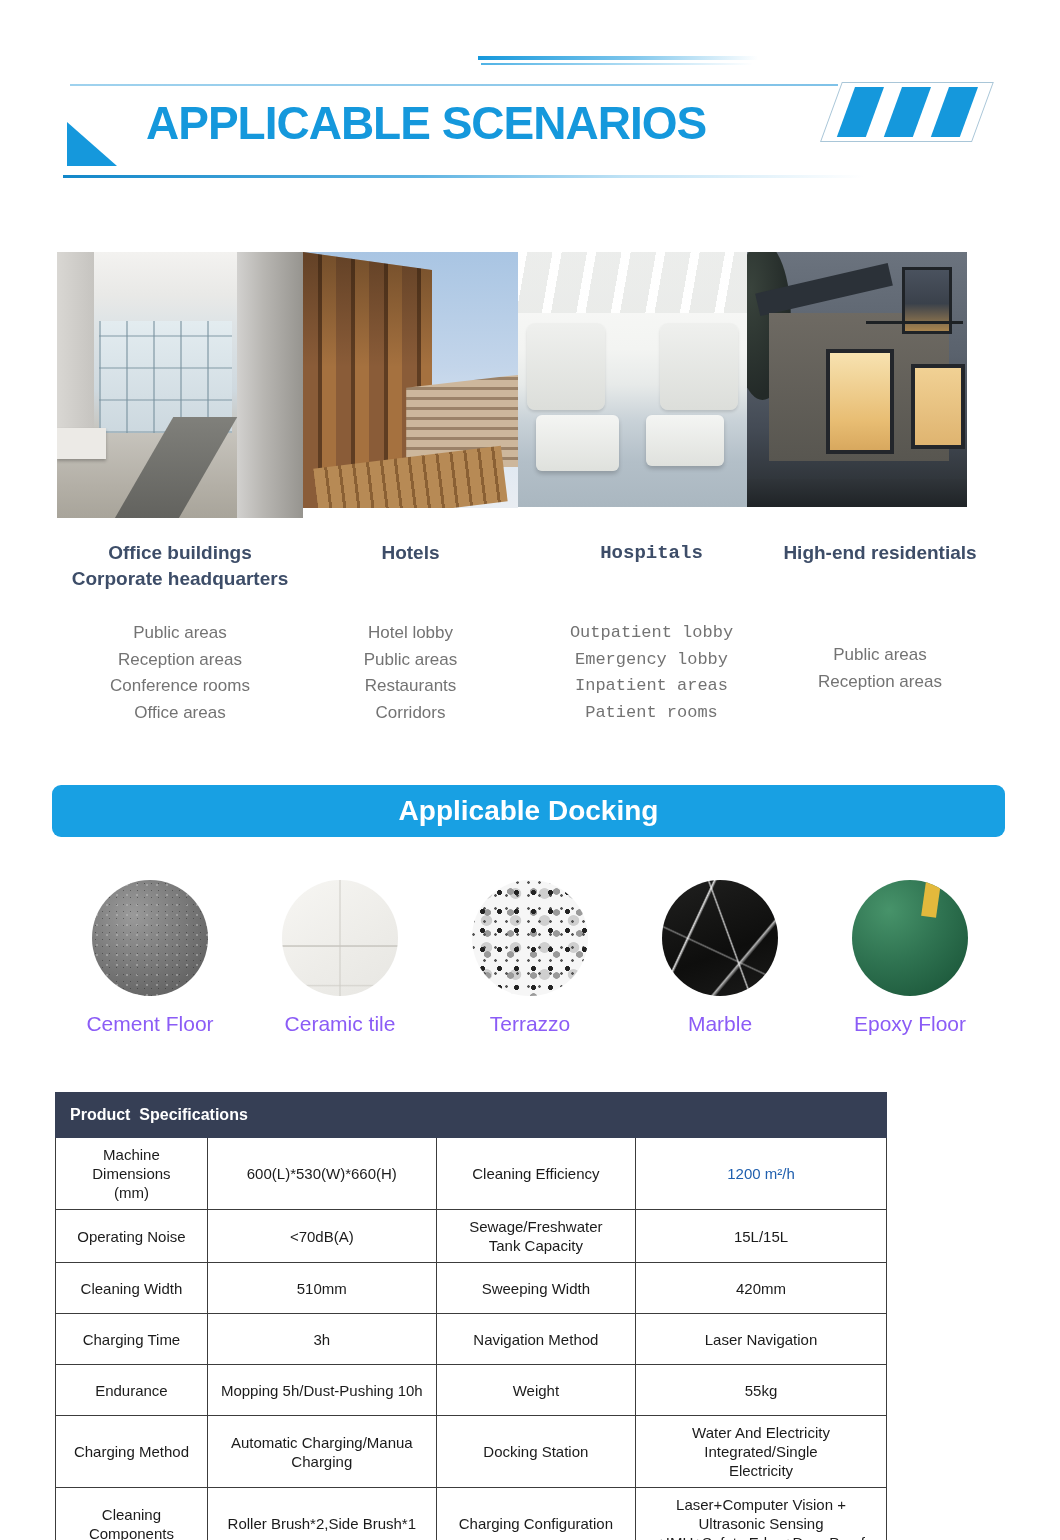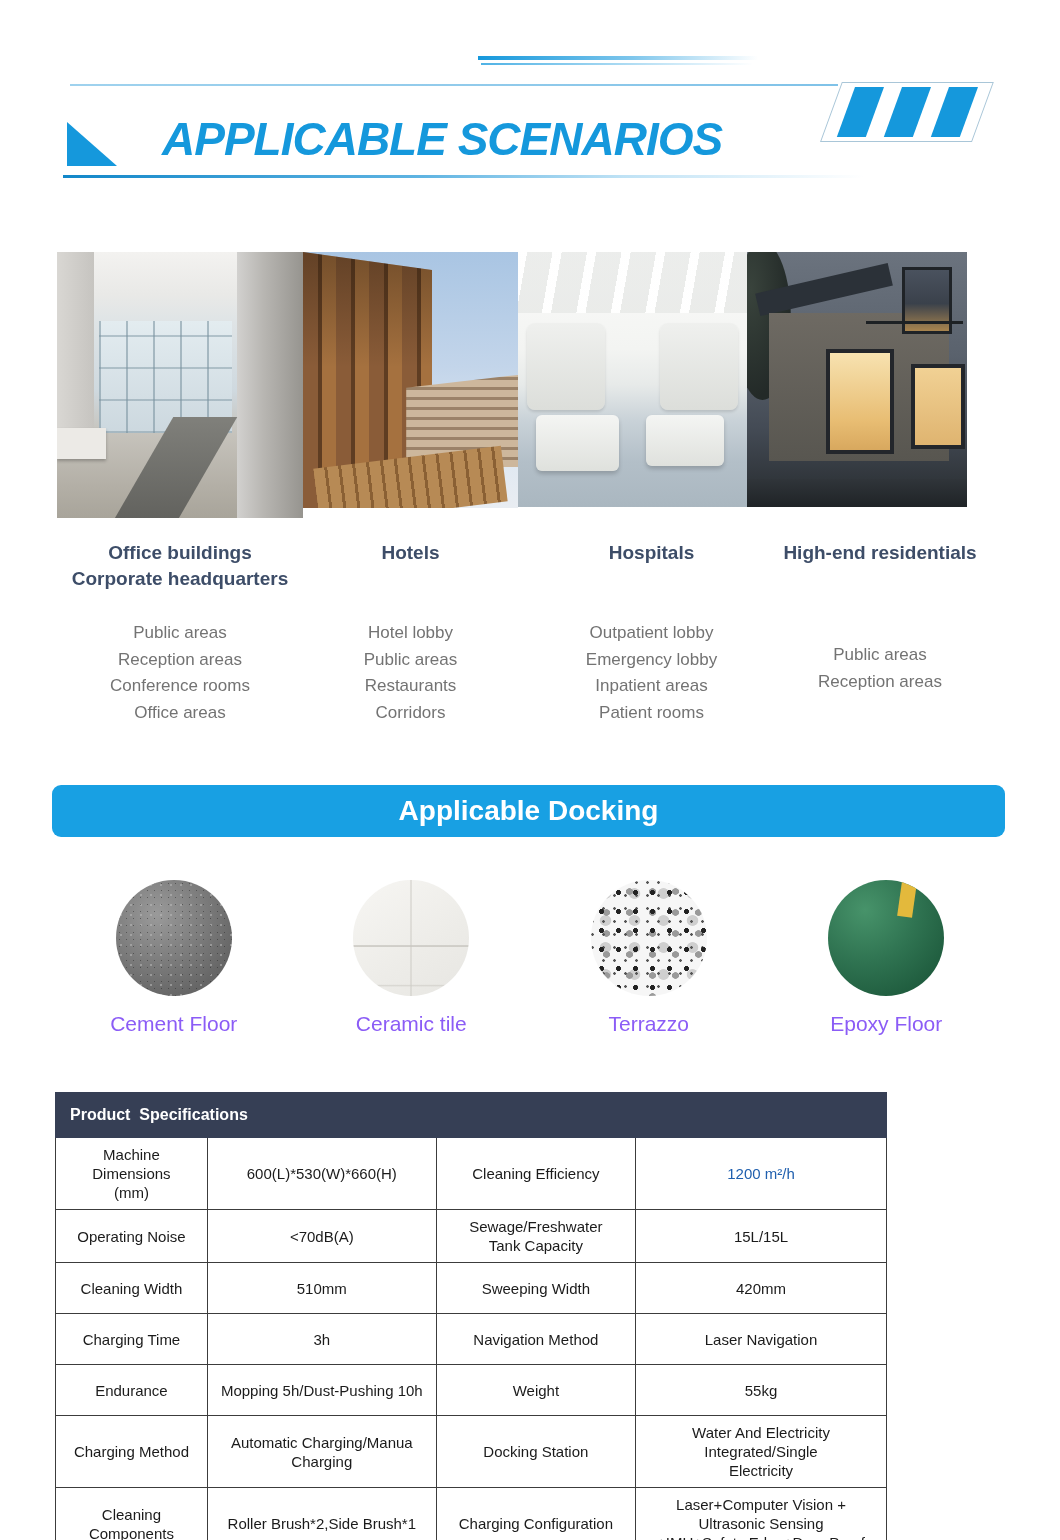--- a/index.html
+++ b/index.html
@@ -84,21 +84,21 @@
     background:linear-gradient(180deg,#30353a,#1f2326);}
   .photo-house .tree{position:absolute;left:-6%;top:-4%;width:26%;height:62%;
     background:radial-gradient(ellipse at 30% 30%,#39433c,#232a28 70%);border-radius:50%;}
   
   .captions-row,.lists-row{position:absolute;left:57px;display:flex;color:#3D4D68;}
   .captions-row{top:540px;}
   .lists-row{top:620px;}
   .cap-col,.list-col{flex:none;text-align:center;}
   .cap-1,.list-1{width:246px;}
   .cap-2,.list-2{width:215px;}
-  .cap-3,.list-3{width:229px;margin-left:19px;}
+  .cap-3,.list-3{width:229px;margin-left:19px;font-family:Liberation Mono, monospace;}
   .cap-4,.list-4{width:220px;margin-left:4px;text-align:center;}
   .cap-col{font-weight:700;font-size:19px;line-height:26px;white-space:pre-line;}
   .list-col{font-size:17px;line-height:26.5px;color:#737373;white-space:pre-line;}
   .list-4{padding-top:22px;}
   
   .surface-banner{position:absolute;left:52px;top:785px;width:953px;height:52px;
     background:#18A0E3;border-radius:9px;display:flex;align-items:center;justify-content:center;
     color:#ffffff;font-size:28px;font-weight:700;}
   
   .surfaces-row{position:absolute;left:55px;top:880px;width:950px;display:flex;}
@@ -149,21 +149,21 @@
     padding:7px 8px;height:36px;white-space:pre-line;line-height:19px;}
   col.c1{width:173px;} col.c2{width:255px;} col.c3{width:220px;} col.c4{width:302px;}
 </style>
 </head>
 <body>
 
 <div class="topline-a"></div>
 <div class="topline-b"></div>
 <div class="title-topline"></div>
 <div class="corner-triangle"></div>
-<h1 class="page-title" style="margin:16px;font-style:italic;">APPLICABLE SCENARIOS</h1>
+<h1 class="page-title" style="margin:0;">APPLICABLE SCENARIOS</h1>
 <div class="stripes-box">
   <div class="stripe"></div>
   <div class="stripe"></div>
   <div class="stripe"></div>
 </div>
 <div class="title-underline"></div>
 
 <div class="photos-row">
   <div class="photo photo-office">
     <div class="col-left"></div>
@@ -230,20 +230,24 @@
   </div>
   <div class="surface-item">
     <div class="surface-circle circle-ceramic"></div>
     <div class="surface-label">Ceramic tile</div>
   </div>
   <div class="surface-item">
     <div class="surface-circle circle-terrazzo"></div>
     <div class="surface-label">Terrazzo</div>
   </div>
   <div class="surface-item">
+    <div class="surface-circle circle-marble"></div>
+    <div class="surface-label">Marble</div>
+  </div>
+  <div class="surface-item">
     <div class="surface-circle circle-epoxy">
       <div class="tape"></div>
     </div>
     <div class="surface-label">Epoxy Floor</div>
   </div>
 </div>
 
 <table class="spec-table">
   <colgroup>
       <col class="c1">

